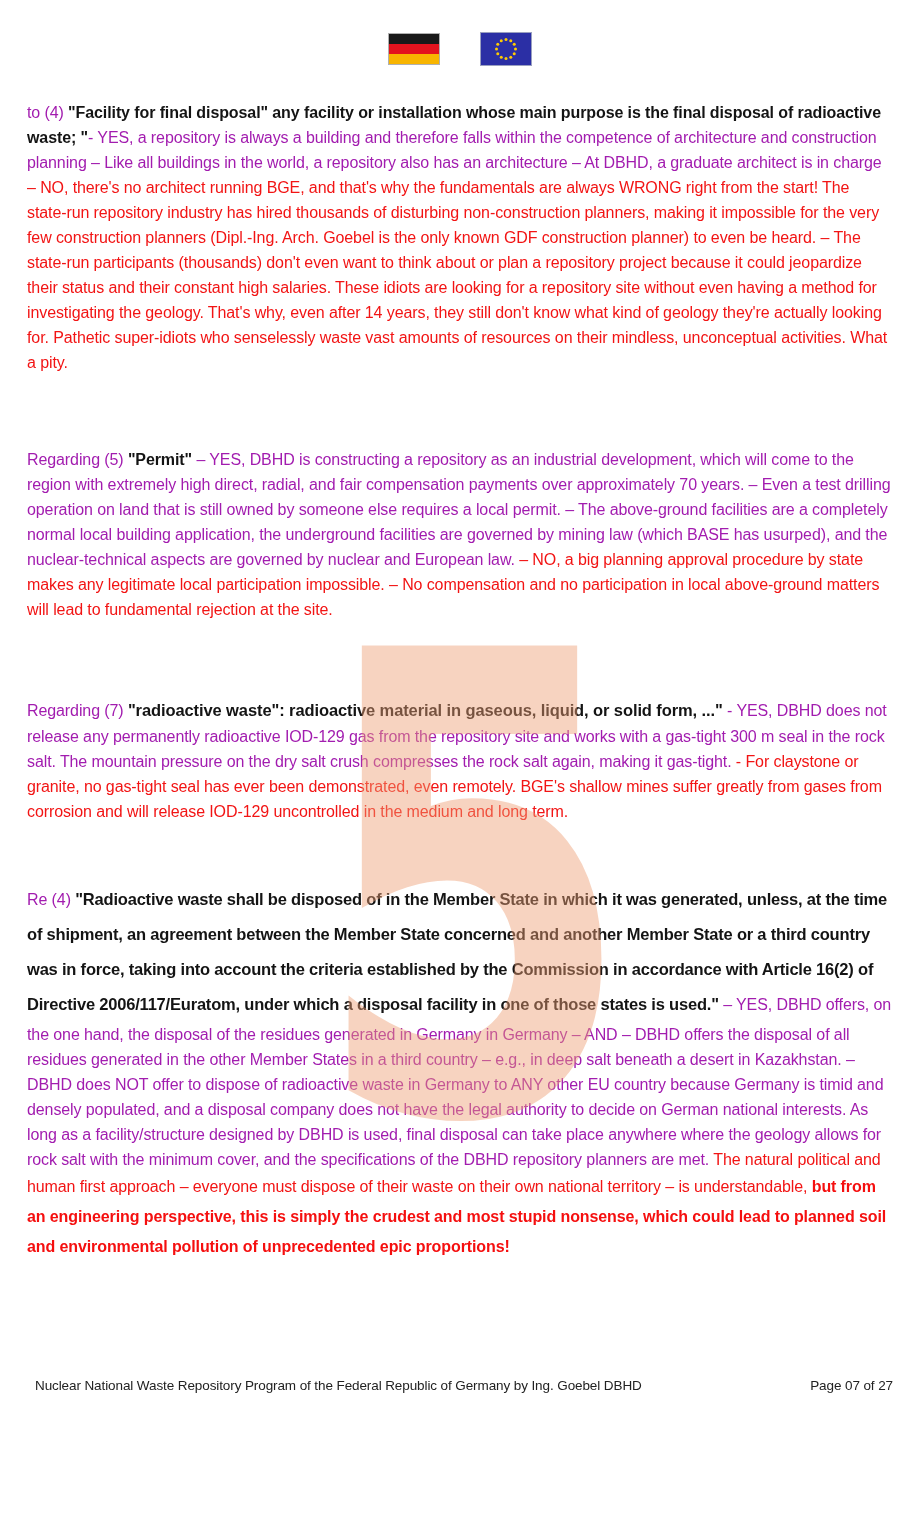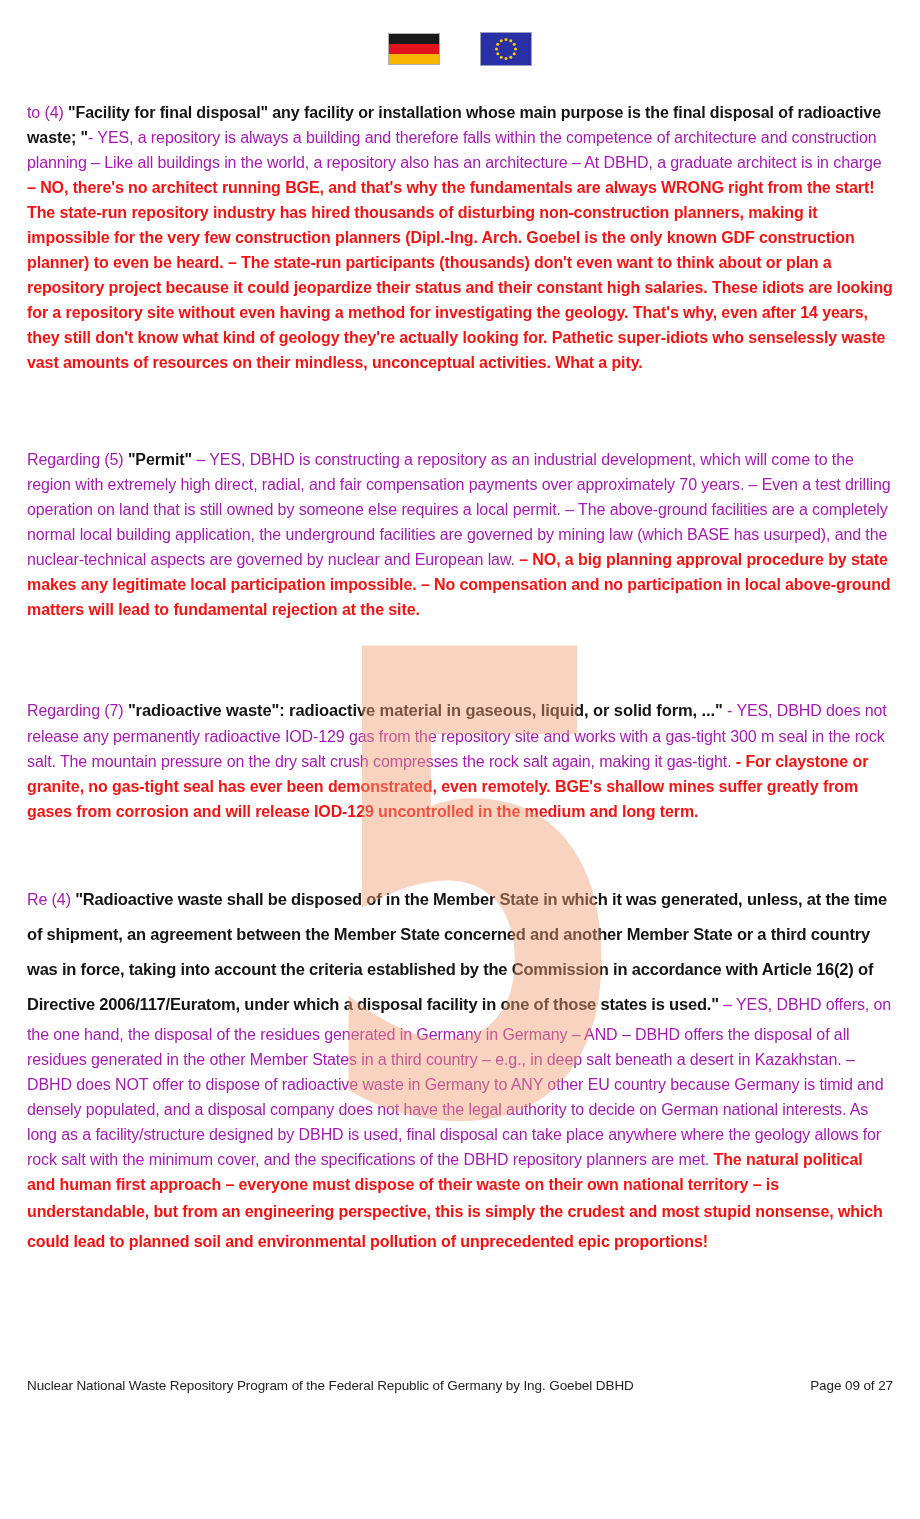--- a/index.html
+++ b/index.html
@@ -31,36 +31,36 @@
     letter-spacing: -0.1px;
   }
   .p1 { top: 100px; }
   .p2 { top: 447px; }
   .p3 { top: 697px; }
   .p4 { top: 882px; }
 
   .t-normal  { color: #a21caf; }
   .t-bold    { font-weight: bold; color: #141414; }
   .t-bold-lg { font-weight: bold; color: #141414; font-size: 16.5px; line-height: 27px; }
-  .t-red     { color: #f21414; font-weight: bold; }
+  .t-red     { color: #f21414; }
   .t-qbold   { font-weight: bold; color: #141414; font-size: 16.5px; line-height: 35px; letter-spacing: -0.2px; }
   .t-redbold { font-weight: bold; color: #f50f0f; font-size: 16px; line-height: 30px; }
 
   
   .watermark {
     position: absolute; left: 313px; top: 571px;
     font-family: "DejaVu Sans", sans-serif;
     font-size: 640px; font-weight: bold; line-height: 1;
     color: rgba(238, 158, 115, 0.45);
     transform: scaleX(0.72); transform-origin: left top;
     pointer-events: none; z-index: 3; user-select: none;
   }
 
   .footer {
-    position: absolute; left: 27px; right: 27px; top: 1378px;
+    position: absolute; left: 35px; right: 27px; top: 1378px;
     display: flex; justify-content: space-between; align-items: baseline;
     font-size: 13.5px; color: #222222; letter-spacing: -0.1px;
   }
 </style>
 </head>
 <body>
 
 <div class="page">
 
   <div class="flags">
@@ -92,16 +92,16 @@
     <p class="para p1"><span class="t-normal">to (4) </span><span class="t-bold">"Facility for final disposal" any facility or installation whose main purpose is the final disposal of radioactive waste; "</span><span class="t-normal">- YES, a repository is always a building and therefore falls within the competence of architecture and construction planning – Like all buildings in the world, a repository also has an architecture – At DBHD, a graduate architect is in charge </span><span class="t-red">– NO, there's no architect running BGE, and that's why the fundamentals are always WRONG right from the start! The state-run repository industry has hired thousands of disturbing non-construction planners, making it impossible for the very few construction planners (Dipl.-Ing. Arch. Goebel is the only known GDF construction planner) to even be heard. – The state-run participants (thousands) don't even want to think about or plan a repository project because it could jeopardize their status and their constant high salaries. These idiots are looking for a repository site without even having a method for investigating the geology. That's why, even after 14 years, they still don't know what kind of geology they're actually looking for. Pathetic super-idiots who senselessly waste vast amounts of resources on their mindless, unconceptual activities. What a pity.</span></p>
     <p class="para p2"><span class="t-normal">Regarding (5) </span><span class="t-bold">"Permit"</span><span class="t-normal"> – YES, DBHD is constructing a repository as an industrial development, which will come to the region with extremely high direct, radial, and fair compensation payments over approximately 70 years. – Even a test drilling operation on land that is still owned by someone else requires a local permit. – The above-ground facilities are a completely normal local building application, the underground facilities are governed by mining law (which BASE has usurped), and the nuclear-technical aspects are governed by nuclear and European law. </span><span class="t-red">– NO, a big planning approval procedure by state makes any legitimate local participation impossible. – No compensation and no participation in local above-ground matters will lead to fundamental rejection at the site.</span></p>
     <p class="para p3"><span class="t-normal">Regarding (7) </span><span class="t-bold-lg">"radioactive waste": radioactive material in gaseous, liquid, or solid form, ..."</span><span class="t-normal"> - YES, DBHD does not release any permanently radioactive IOD-129 gas from the repository site and works with a gas-tight 300 m seal in the rock salt. The mountain pressure on the dry salt crush compresses the rock salt again, making it gas-tight. </span><span class="t-red">- For claystone or granite, no gas-tight seal has ever been demonstrated, even remotely. BGE's shallow mines suffer greatly from gases from corrosion and will release IOD-129 uncontrolled in the medium and long term.</span></p>
     <p class="para p4"><span class="t-normal">Re (4) </span><span class="t-qbold">"Radioactive waste shall be disposed of in the Member State in which it was generated, unless, at the time of shipment, an agreement between the Member State concerned and another Member State or a third country was in force, taking into account the criteria established by the Commission in accordance with Article 16(2) of Directive 2006/117/Euratom, under which a disposal facility in one of those states is used."</span><span class="t-normal"> – YES, DBHD offers, on the one hand, the disposal of the residues generated in Germany in Germany – AND – DBHD offers the disposal of all residues generated in the other Member States in a third country – e.g., in deep salt beneath a desert in Kazakhstan. – DBHD does NOT offer to dispose of radioactive waste in Germany to ANY other EU country because Germany is timid and densely populated, and a disposal company does not have the legal authority to decide on German national interests. As long as a facility/structure designed by DBHD is used, final disposal can take place anywhere where the geology allows for rock salt with the minimum cover, and the specifications of the DBHD repository planners are met. </span><span class="t-red">The natural political and human first approach – everyone must dispose of their waste on their own national territory – is understandable, </span><span class="t-redbold">but from an engineering perspective, this is simply the crudest and most stupid nonsense, which could lead to planned soil and environmental pollution of unprecedented epic proportions!</span></p>
   </div>
 
   <div class="watermark">5</div>
 
   <div class="footer">
     <span>Nuclear National Waste Repository Program of the Federal Republic of Germany by Ing. Goebel DBHD</span>
-    <span>Page 09 of 27</span>
+    <span>Page 07 of 27</span>
   </div>
 
 </div>
 
 </body></html>

